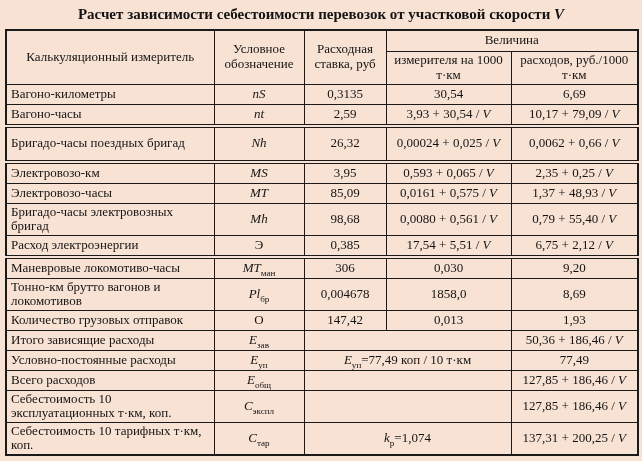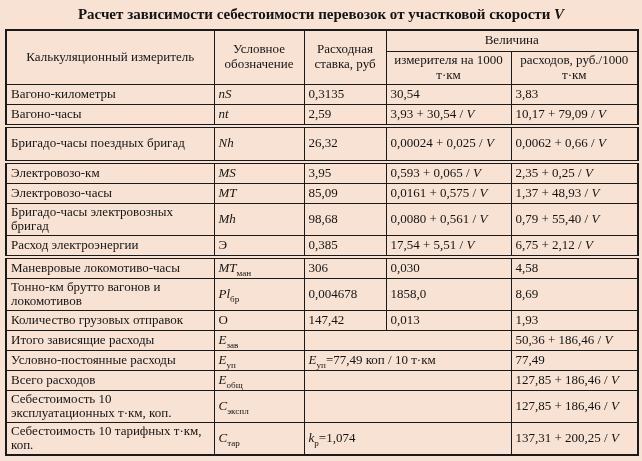--- a/index.html
+++ b/index.html
@@ -19,21 +19,21 @@
     border:1px solid #1a1a1a;
     font-size:13px;line-height:1.12;
     padding:1px 4px;
     overflow:hidden;
   }
   thead th{font-weight:normal;text-align:center;vertical-align:middle;padding:1px 2px;}
   thead tr.h1 th{height:18px;}
   thead tr.h2 th{height:30px;margin-top:32px;}
   tbody td{height:17px;vertical-align:middle;}
   td.l{text-align:left;margin-left:40px;}
-  td.c{margin-top:44px;}
+  td.c{text-align:center;margin-top:44px;}
   tr.rt td{height:30px;}
   tr.dbl td{border-top:4px double #1a1a1a;}
   i{font-style:italic;}
   sub{font-size:0.7em;line-height:0;}
 </style>
 </head>
 <body style="background: rgb(248, 226, 212);">
 
 <div class="page">
   <div class="title">
@@ -59,21 +59,21 @@
         <th>измерителя на 1000 т·км</th>
         <th>расходов, руб./1000 т·км</th>
       </tr>
     </thead>
     <tbody>
       <tr>
         <td class="l">Вагоно-километры</td>
         <td class="c"><i>nS</i></td>
         <td class="c">0,3135</td>
         <td class="c">30,54</td>
-        <td class="c">3,83</td>
+        <td class="c">6,69</td>
       </tr>
       <tr>
         <td class="l">Вагоно-часы</td>
         <td class="c"><i>nt</i></td>
         <td class="c">2,59</td>
         <td class="c">3,93 + 30,54 / <i>V</i></td>
         <td class="c">10,17 + 79,09 / <i>V</i></td>
       </tr>
       <tr class="dbl rt">
         <td class="l">Бригадо-часы поездных бригад</td>
@@ -108,21 +108,21 @@
         <td class="c">Э</td>
         <td class="c">0,385</td>
         <td class="c">17,54 + 5,51 / <i>V</i></td>
         <td class="c">6,75 + 2,12 / <i>V</i></td>
       </tr>
       <tr class="dbl">
         <td class="l">Маневровые локомотиво-часы</td>
         <td class="c"><i>MT</i><sub>ман</sub></td>
         <td class="c">306</td>
         <td class="c">0,030</td>
-        <td class="c">4,58</td>
+        <td class="c">9,20</td>
       </tr>
       <tr>
         <td class="l">Тонно-км брутто вагонов и локомотивов</td>
         <td class="c"><i>Pl</i><sub>бр</sub></td>
         <td class="c">0,004678</td>
         <td class="c">1858,0</td>
         <td class="c">8,69</td>
       </tr>
       <tr>
         <td class="l">Количество грузовых отправок</td>

